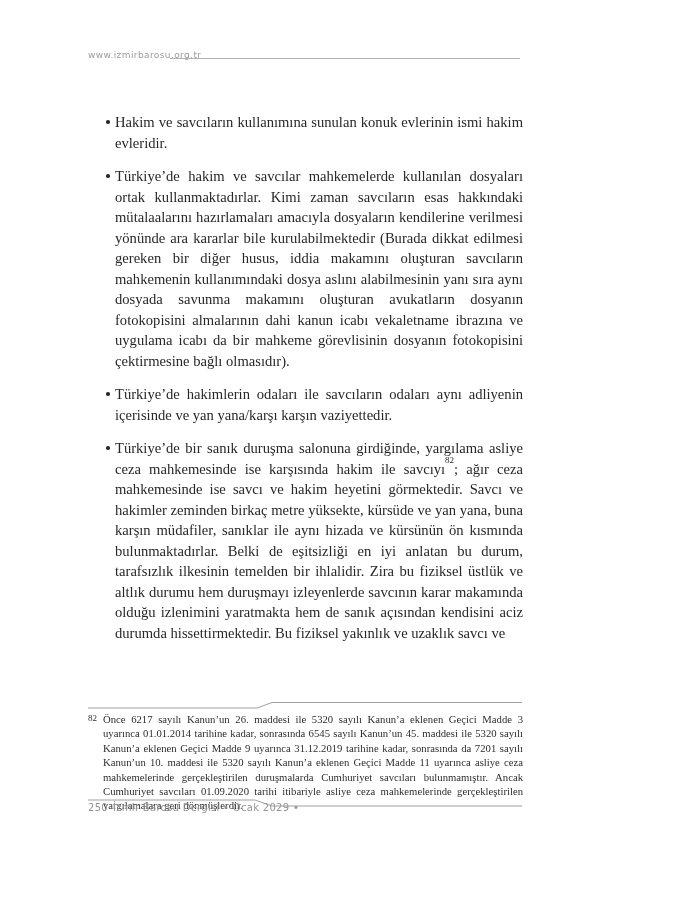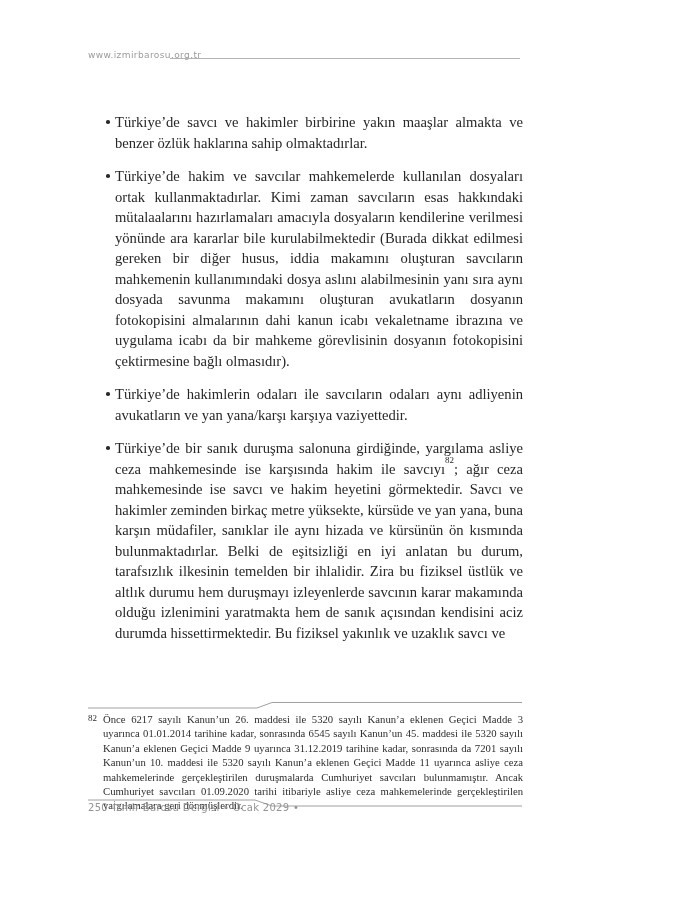--- a/index.html
+++ b/index.html
@@ -63,34 +63,34 @@
 </head>
 <body>
 
 <div class="page">
 
   <span class="header-url">www.izmirbarosu.org.tr</span>
   <div class="header-rule"></div>
 
   <div class="bullets">
 
-
     <div class="bullet-item">
       <span class="bullet-marker"></span>
-      <span class="bullet-text">Türkiye’de savcı ve hakimler birbirine yakın maaşlar almakta ve benzer özlük haklarına sahip olmaktadırlar.</span>
+      <span class="bullet-text">Hakim ve savcıların kullanımına sunulan konuk evlerinin ismi hakim evleridir.</span>
     </div>
+
 
     <div class="bullet-item">
       <span class="bullet-marker"></span>
       <span class="bullet-text">Türkiye’de hakim ve savcılar mahkemelerde kullanılan dosyaları ortak kullanmaktadırlar. Kimi zaman savcıların esas hakkındaki mütalaalarını hazırlamaları amacıyla dosyaların kendilerine verilmesi yönünde ara kararlar bile kurulabilmektedir (Burada dikkat edilmesi gereken bir diğer husus, iddia makamını oluşturan savcıların mahkemenin kullanımındaki dosya aslını alabilmesinin yanı sıra aynı dosyada savunma makamını oluşturan avukatların dosyanın fotokopisini almalarının dahi kanun icabı vekaletname ibrazına ve uygulama icabı da bir mahkeme görevlisinin dosyanın fotokopisini çektirmesine bağlı olmasıdır).</span>
     </div>
 
     <div class="bullet-item">
       <span class="bullet-marker"></span>
-      <span class="bullet-text">Türkiye’de hakimlerin odaları ile savcıların odaları aynı adliyenin avukatların ve yan yana/karşı karşıya vaziyettedir.</span>
+      <span class="bullet-text">Türkiye’de hakimlerin odaları ile savcıların odaları aynı adliyenin içerisinde ve yan yana/karşı karşın vaziyettedir.</span>
     </div>
 
     <div class="bullet-item">
       <span class="bullet-marker"></span>
       <span class="bullet-text"><span>Türkiye’de bir sanık duruşma salonuna girdiğinde, yargılama asliye ceza mahkemesinde ise karşısında hakim ile savcıyı</span><sup class="sup">82</sup><span>; ağır ceza mahkemesinde ise savcı ve hakim heyetini görmektedir. Savcı ve hakimler zeminden birkaç metre yüksekte, kürsüde ve yan yana, buna karşın müdafiler, sanıklar ile aynı hizada ve kürsünün ön kısmında bulunmaktadırlar. Belki de eşitsizliği en iyi anlatan bu durum, tarafsızlık ilkesinin temelden bir ihlalidir. Zira bu fiziksel üstlük ve altlık durumu hem duruşmayı izleyenlerde savcının karar makamında olduğu izlenimini yaratmakta hem de sanık açısından kendisini aciz durumda hissettirmektedir. Bu fiziksel yakınlık ve uzaklık savcı ve</span></span>
     </div>
 
   </div>
 
   <svg class="rules-svg" width="700" height="130" viewBox="0 0 700 130">

